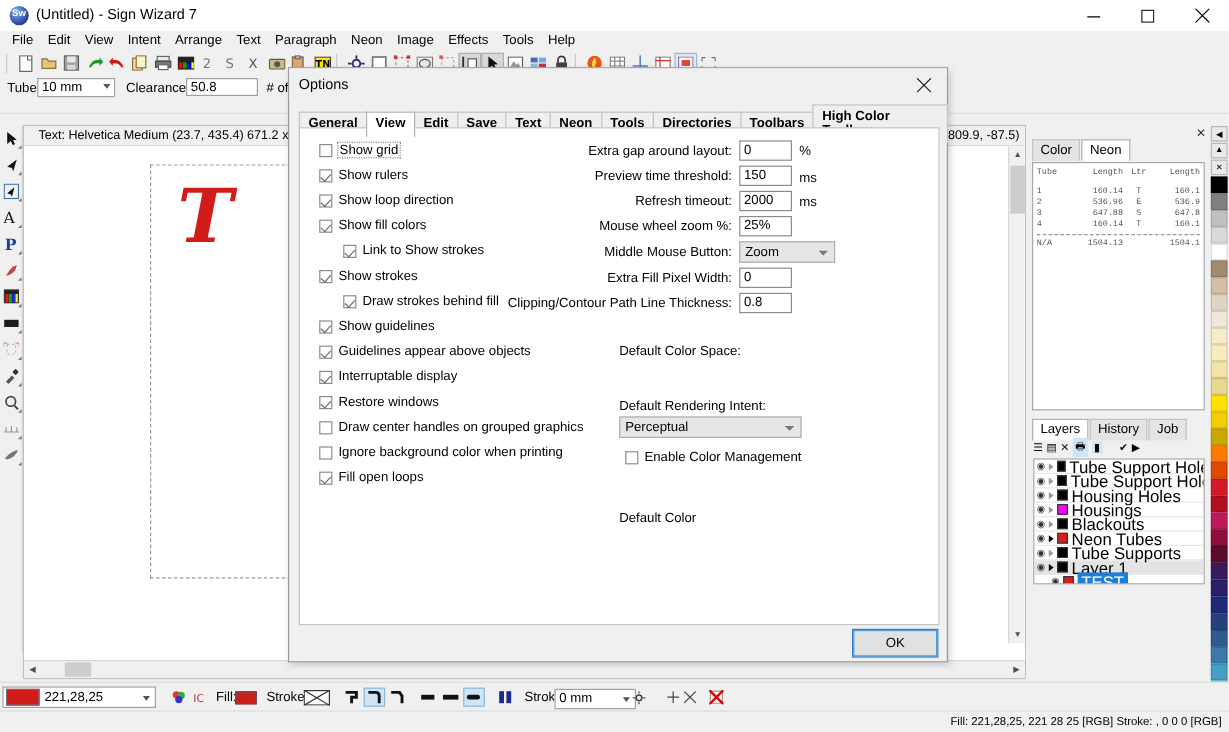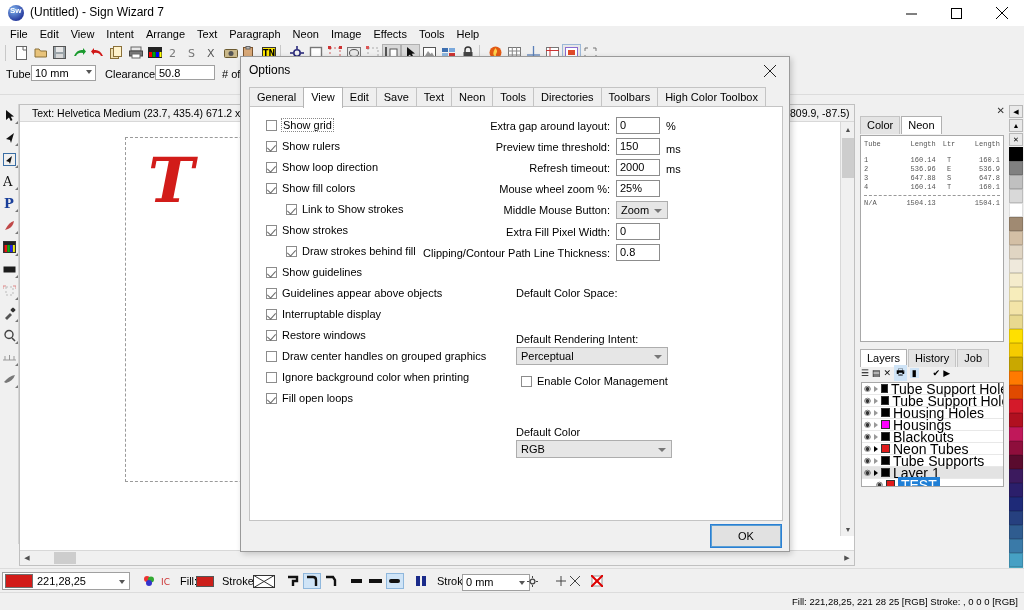--- a/index.html
+++ b/index.html
@@ -133,21 +133,21 @@
   .sw-combo { position:absolute; background:#fff; border:1px solid #a0a0a0; height:17px; top:5px;
               font-size:11px; padding:1px 14px 1px 3px; }
 
   
   .dialog { position:absolute; left:240px; top:56px; width:550px; height:496px; background:#f0f0f0;
             border:1px solid #9a9a9a; box-shadow:2px 2px 6px rgba(0,0,0,.18); }
   .dlg-title { position:absolute; left:0; top:0; width:100%; height:26px; background:#f0f0f0; }
   .dlg-title .t { position:absolute; left:8px; top:6px; font-size:12px; }
   .dlg-close { position:absolute; right:4px; top:3px; width:30px; height:22px; display:flex;
                align-items:center; justify-content:center; font-size:14px; color:#222; }
-  .dlg-tabs { position:absolute; left:8px; top:30px; display:flex; align-items:flex-start; }
+  .dlg-tabs { position:absolute; left:8px; top:30px; display:flex; align-items:center;font-weight:bold; }
   .dtab { font-size:11px; padding:3px 7px 4px; border:1px solid #c4c4c4; border-bottom:none;
           background:#efefef; margin-right:-1px; }
   .dtab.active { background:#fff; border-color:#b5b5b5; padding-bottom:5px; position:relative; z-index:2; }
   .dlg-body { position:absolute; left:8px; top:49px; width:534px; height:415px; background:#fff;
               border:1px solid #c4c4c4; }
   .dcheck { position:absolute; font-size:11px; }
   .dcheck .bx { position:absolute; left:0; top:1px; width:11px; height:11px; border:1px solid #8c8c8c; background:#fff; }
   .dcheck .bx.on::after { content:""; position:absolute; left:2px; top:1px; width:4px; height:7px;
                   border:solid #6b6b6b; border-width:0 1.5px 1.5px 0; transform:rotate(42deg); }
   .dcheck .lb { position:absolute; left:16px; top:0; white-space:nowrap; }
@@ -772,21 +772,21 @@
       <div class="dunit" style="left:416px; top:36px;">ms</div>
 
       <div class="dlbl" style="left:200px; top:55px; width:160px;">Refresh timeout:</div>
       <div class="dfield" style="left:366px; top:52px; width:44px;">2000</div>
       <div class="dunit" style="left:416px; top:56px;">ms</div>
 
       <div class="dlbl" style="left:200px; top:76px; width:160px;">Mouse wheel zoom %:</div>
       <div class="dfield" style="left:366px; top:73px; width:44px;">25%</div>
 
       <div class="dlbl" style="left:200px; top:97px; width:160px;">Middle Mouse Button:</div>
-      <div class="dcombo" style="left:366px; top:94px; width:52px;">
+      <div class="dcombo" style="left:366px; top:94px; width:80px;">
         <span>Zoom</span>
         <span class="arr"></span>
       </div>
 
       <div class="dlbl" style="left:200px; top:119px; width:160px;">Extra Fill Pixel Width:</div>
       <div class="dfield" style="left:366px; top:116px; width:44px;">0</div>
 
       <div class="dlbl" style="left:160px; top:140px; width:200px;">Clipping/Contour Path Line Thickness:</div>
       <div class="dfield" style="left:366px; top:137px; width:44px;">0.8</div>
 
@@ -797,24 +797,20 @@
         <span>Perceptual</span>
         <span class="arr"></span>
       </div>
 
       <div class="dcheck" style="left:271px; top:268px;">
         <span class="bx"></span>
         <span class="lb">Enable Color Management</span>
       </div>
 
       <div class="dlbl-plain" style="left:266px; top:319px;">Default Color</div>
-      <div class="dcombo" style="left:266px; top:333px; width:156px;">
-        <span>RGB</span>
-        <span class="arr"></span>
-      </div>
     </div>
 
     <div class="ok-btn">OK</div>
   </div>
 
   <div class="statusbar1">
     <div class="color-combo">
       <span class="sw" id="sb-swatch" style="background: rgb(210, 28, 25);"></span>
       <span class="val">221,28,25</span>
       <span class="arr"></span>

